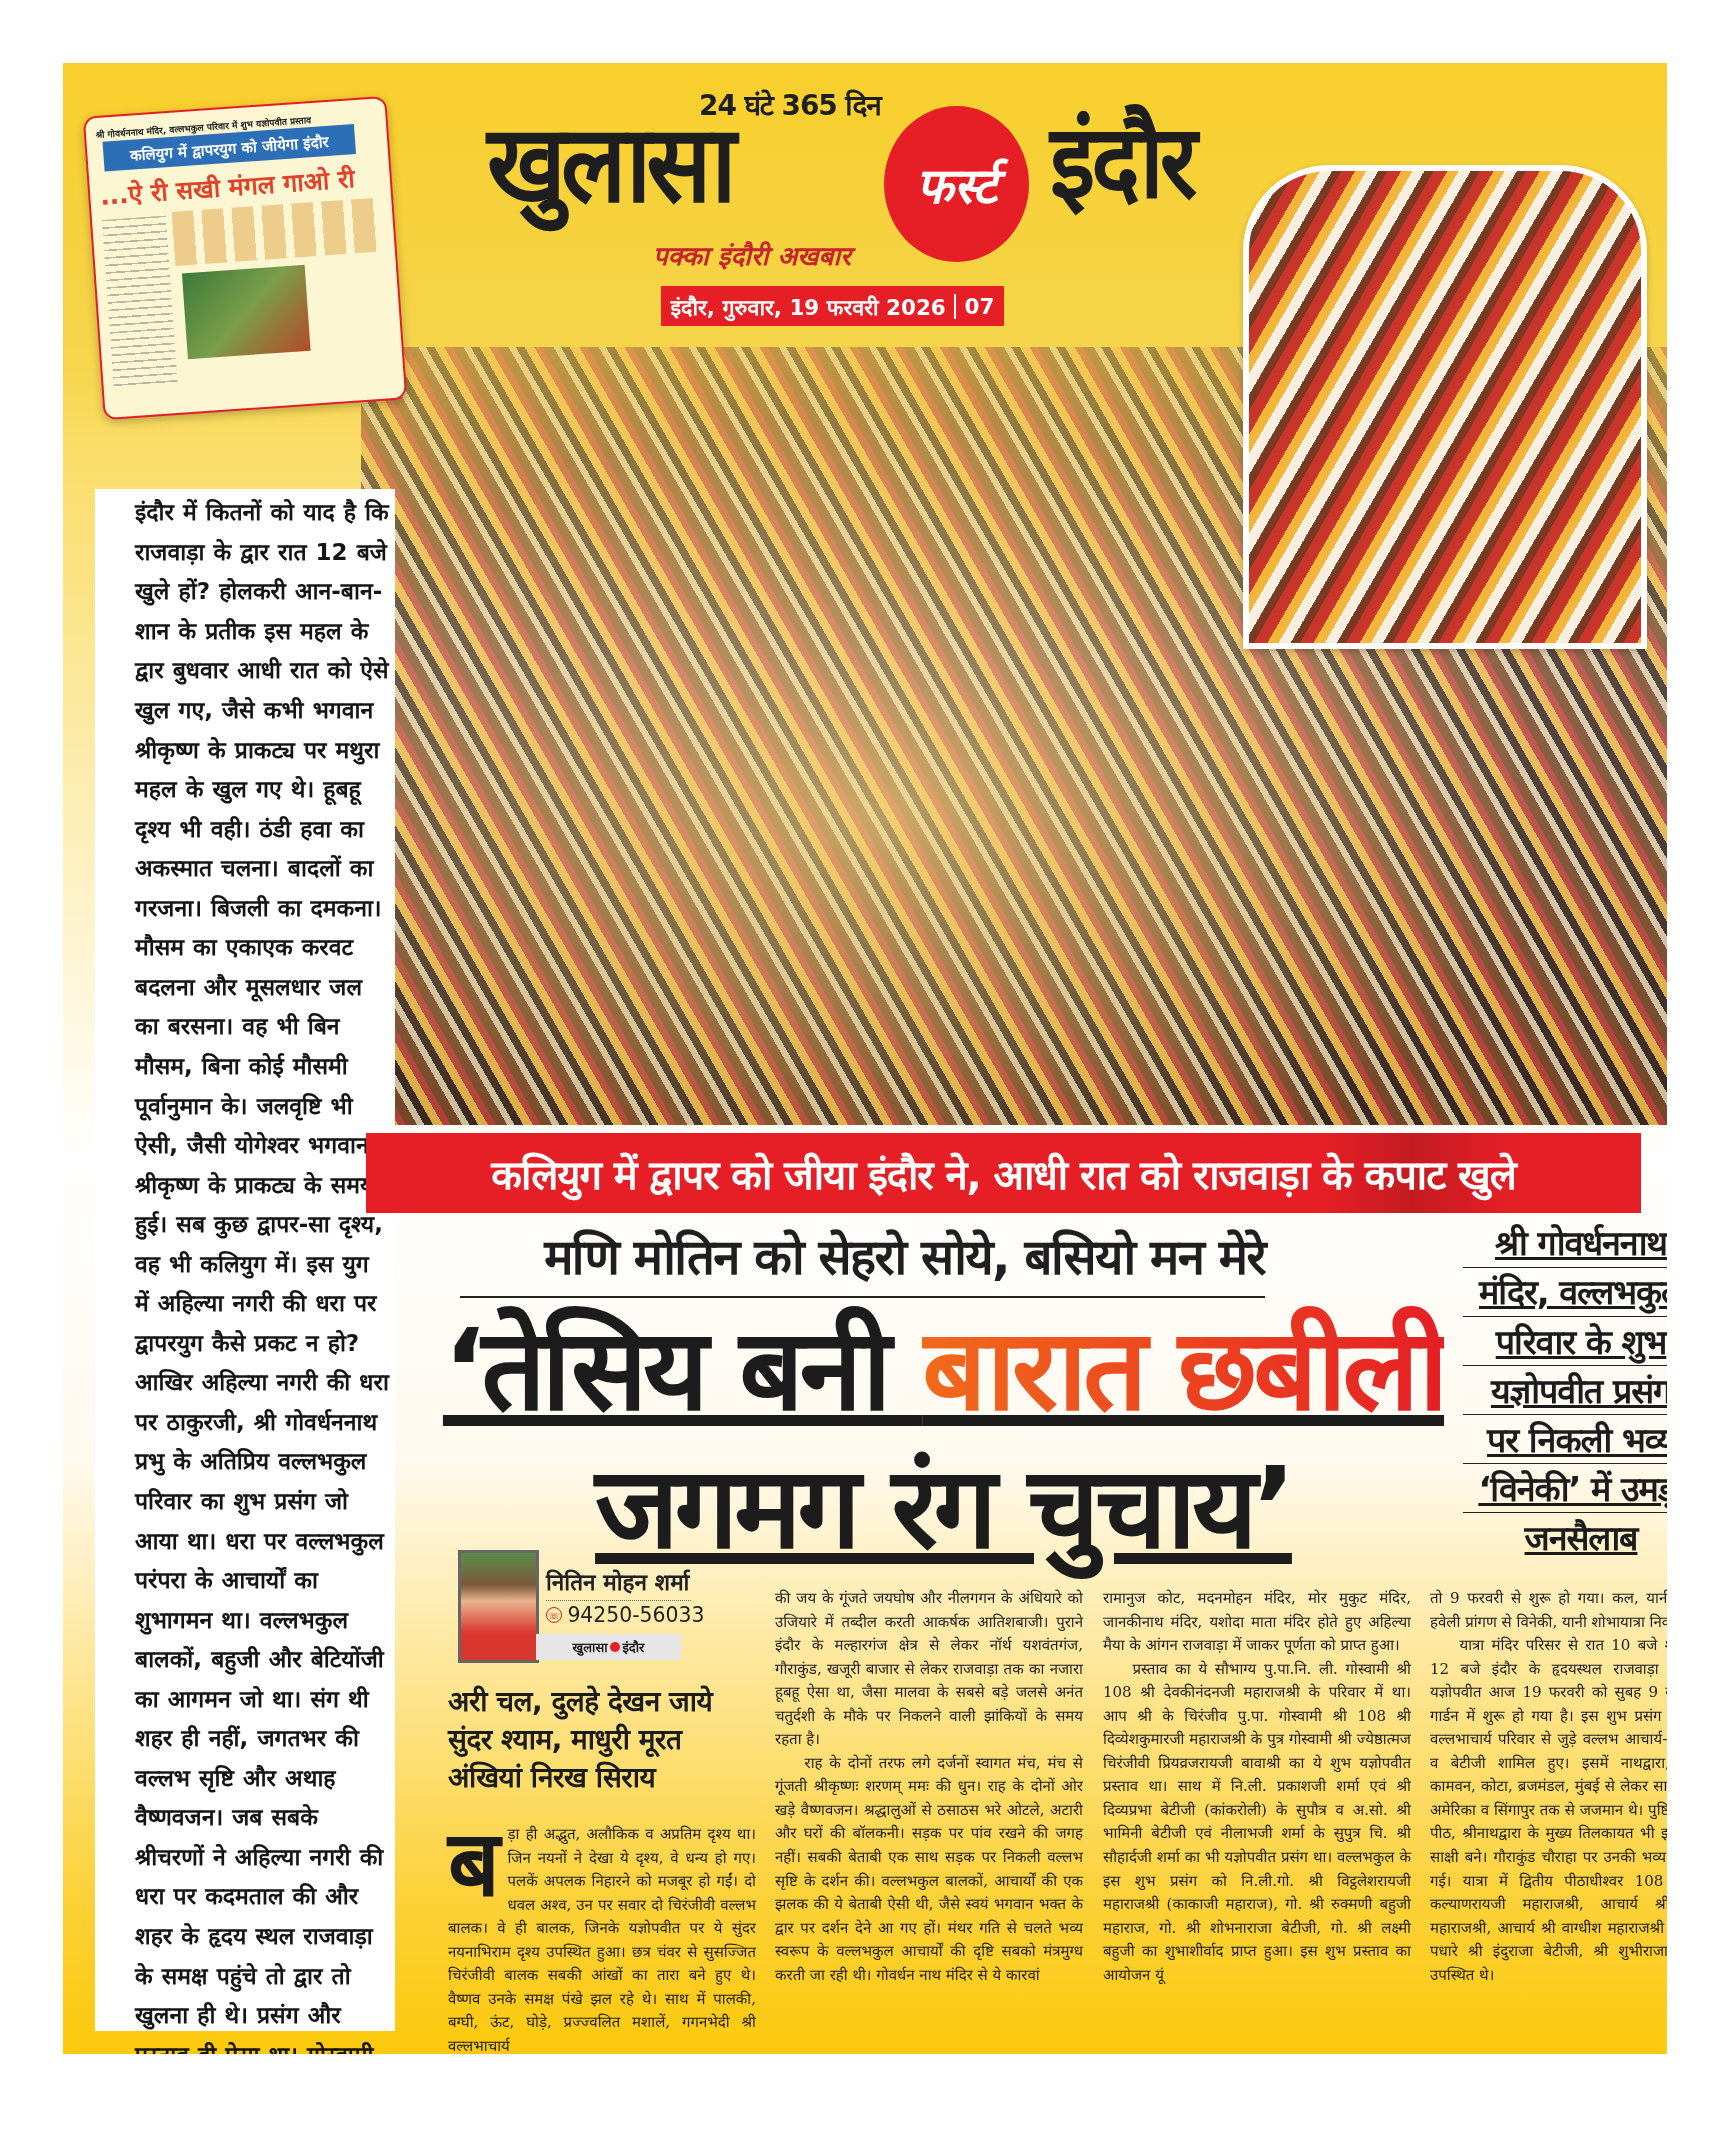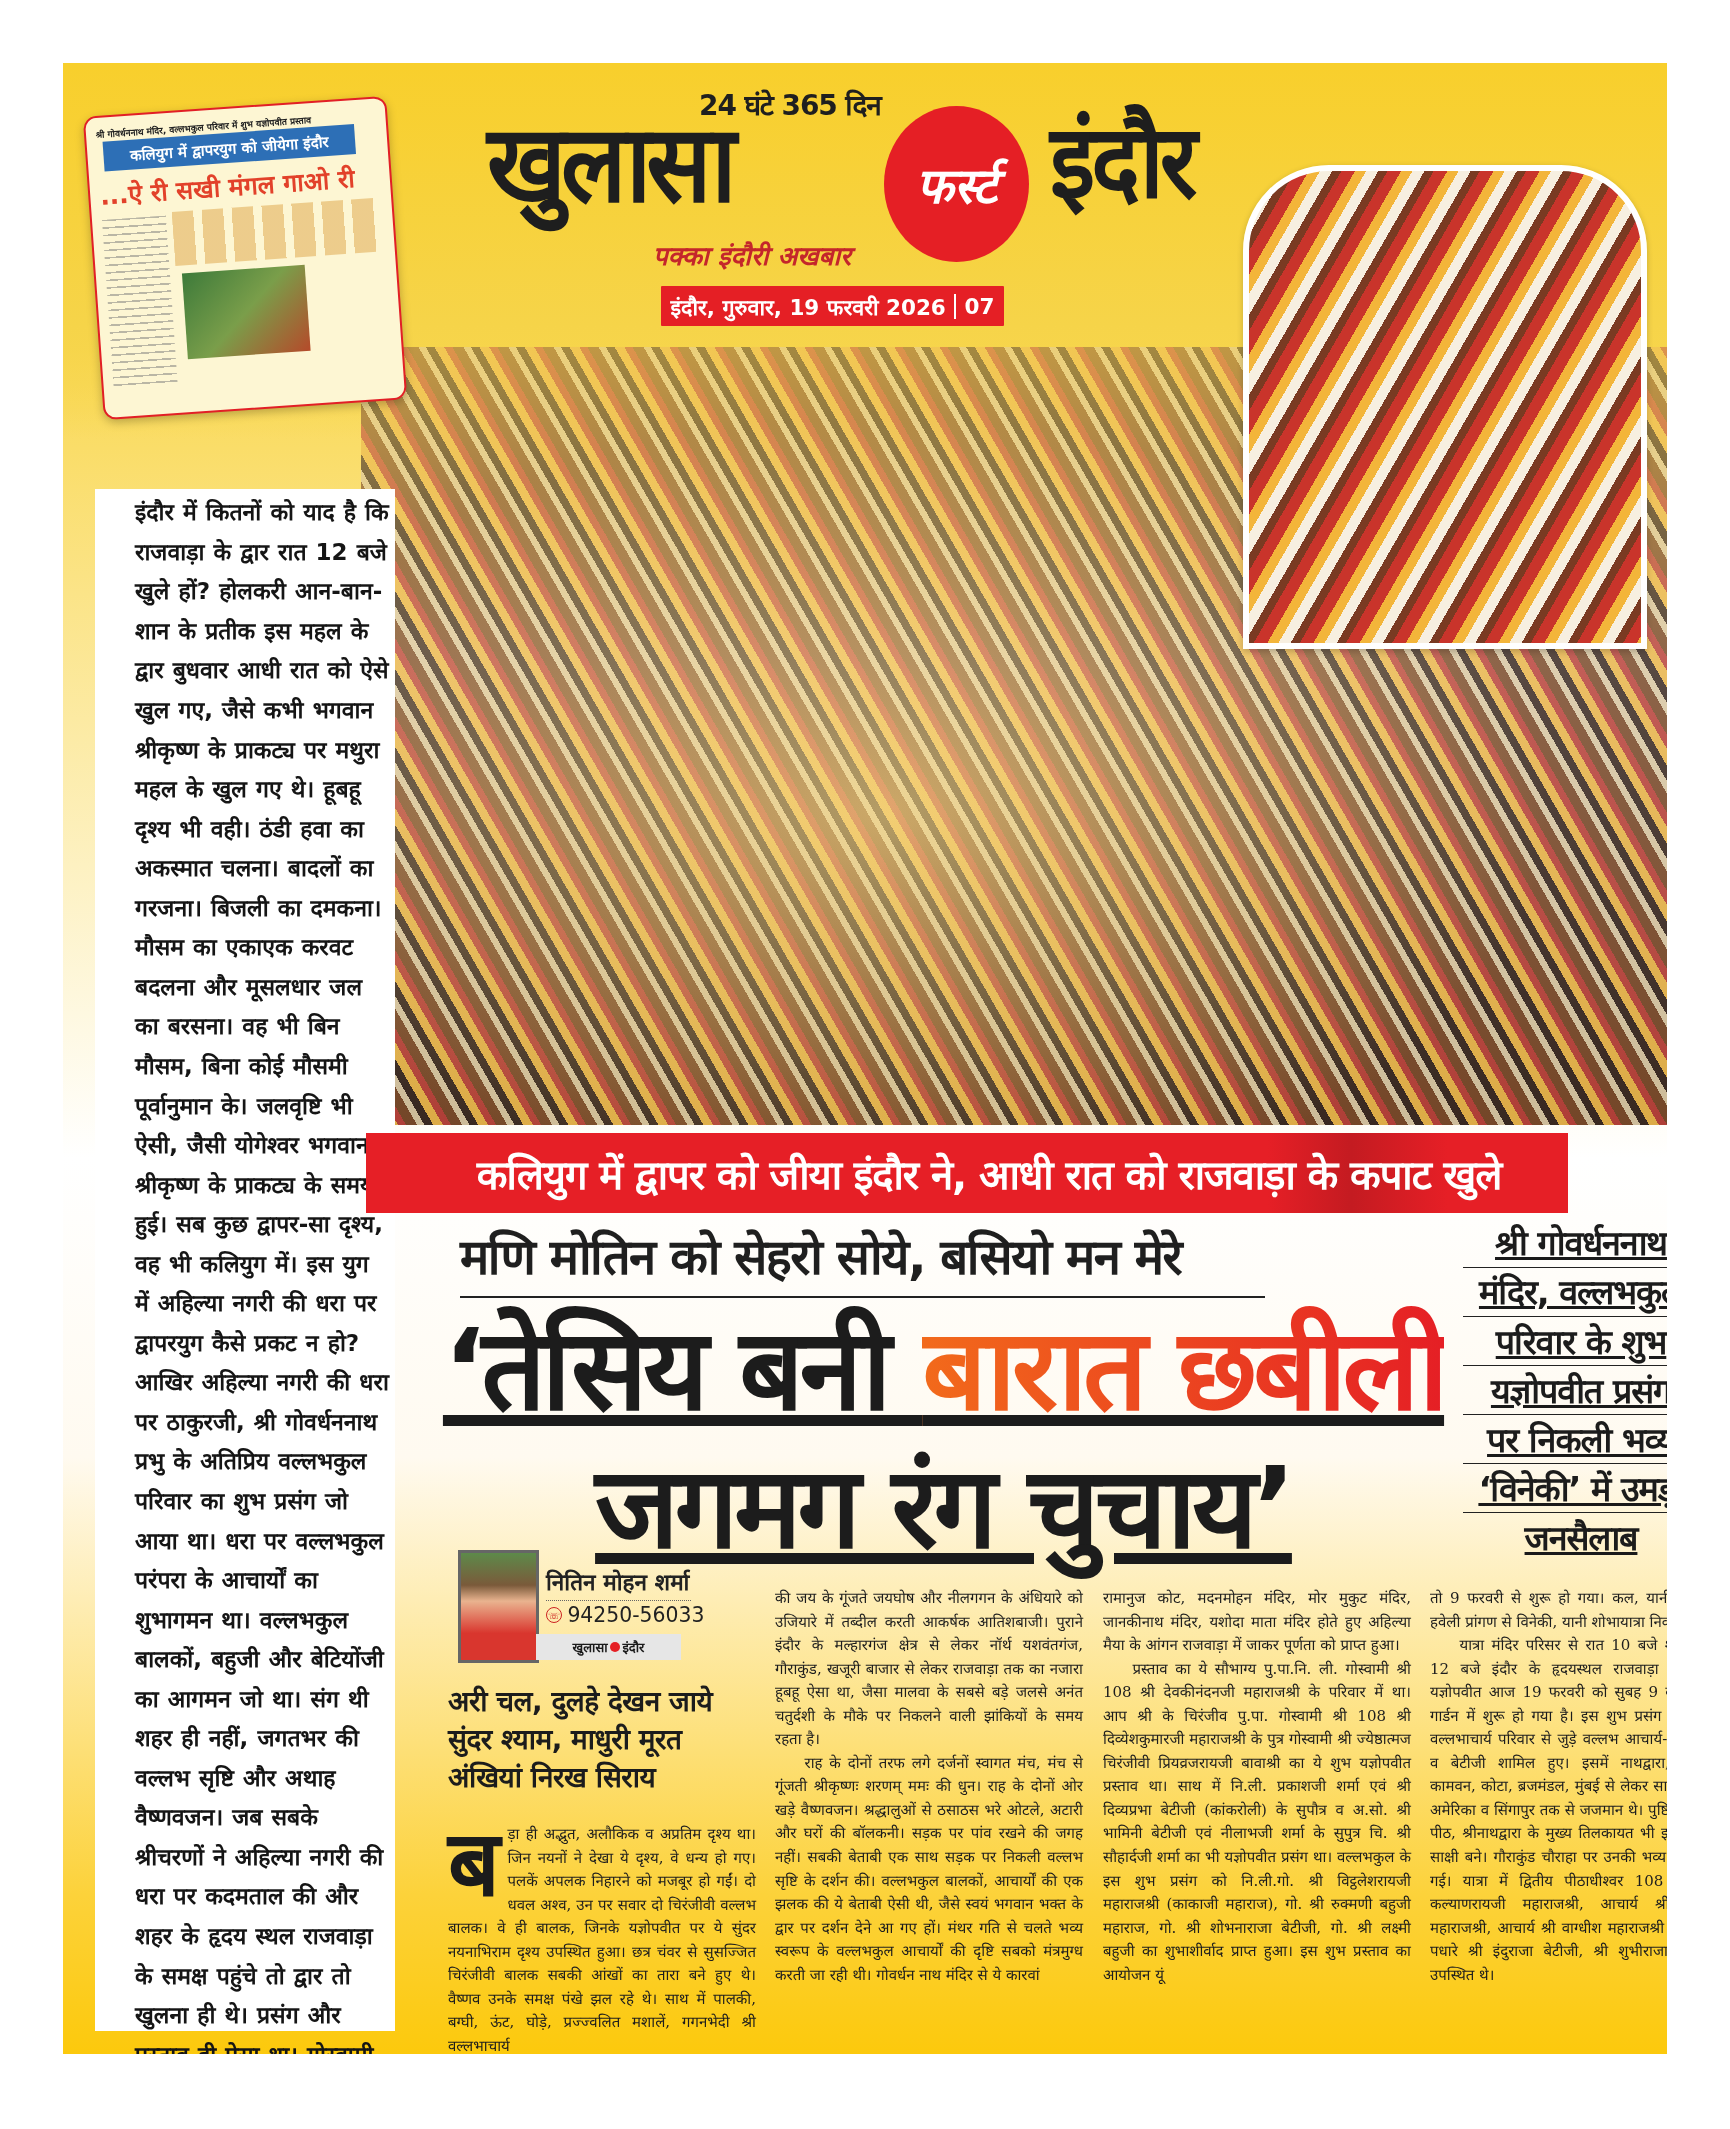--- a/index.html
+++ b/index.html
@@ -28,23 +28,23 @@
     radial-gradient(ellipse at 40% 60%,rgba(255,220,120,.6),transparent 60%),
     repeating-linear-gradient(60deg,#7a4a2a 0 9.7px,#d8c6a2 9.7px 16px,#3b2a22 16px 23.6px,#e8b44a 23.6px 32px,#b8423a 32px 39px);
     }
   .main-photo::after{content:"";position:absolute;inset:0;background:linear-gradient(180deg,rgba(250,214,90,.55) 0%,rgba(255,255,255,.15) 40%,rgba(0,0,0,.05) 100%);}
   .inset-photo{position:absolute;left:1180px;top:102px;width:392px;height:472px;border:6.4px solid #fff;border-top-left-radius:86px;border-top-right-radius:86px;background:
     repeating-linear-gradient(120deg,#c9342b 0 11.8px,#f3b53a 11.8px 21.5px,#f7efe0 21.5px 32px,#7a3a22 32px 40px);box-shadow:0 2.1px 6.4px rgba(0,0,0,.2);}
   
   .intro{position:absolute;left:32px;top:426px;width:300px;height:1542px;background:#fff;padding:4.3px 5.4px 0 40px;box-sizing:border-box;}
   .intro p{margin:0;font:bold 23px/1.72 "DejaVu Sans",sans-serif;color:#151515;word-spacing:1.1px;}
   
-  .banner{position:absolute;left:303px;top:1070px;width:1158px;height:80px;background:linear-gradient(90deg,#e61f26 0%,#e61f26 75%,#c41b21 82%,#e61f26 90%);color:#fff;font:bold 40px "DejaVu Sans",sans-serif;display:flex;align-items:center;justify-content:center;letter-spacing:-1.1px;padding-left:44px;}
+  .banner{position:absolute;left:303px;top:1070px;width:1275px;height:80px;background:linear-gradient(90deg,#e61f26 0%,#e61f26 75%,#c41b21 82%,#e61f26 90%);color:#fff;font:bold 40px "DejaVu Sans",sans-serif;display:flex;align-items:center;justify-content:center;letter-spacing:-1.1px;}
   
-  .kicker{position:absolute;left:397px;top:1159px;width:805px;text-align:left;font:bold 49px "DejaVu Sans",sans-serif;color:#1f1f1f;letter-spacing:-1.6px;border-bottom:2.1px solid #222;padding-bottom:7.5px;}
+  .kicker{position:absolute;left:397px;top:1159px;width:805px;text-align:right;font:bold 49px "DejaVu Sans",sans-serif;color:#1f1f1f;letter-spacing:-1.6px;border-bottom:2.1px solid #222;padding-bottom:7.5px;}
   .headline{position:absolute;left:376px;top:1239px;width:1009px;text-align:center;font:bold 113px/1.22 "DejaVu Sans",sans-serif;color:#1c1c1c;letter-spacing:-4.3px;text-decoration:underline;}
   .headline .hl{background:linear-gradient(90deg,#f26a1b,#e51f25);-webkit-background-clip:text;background-clip:text;color:transparent;}
   .sidehead{position:absolute;left:1400px;top:1156px;width:236px;text-align:center;text-decoration:underline;}
   .sidehead div{font:bold 34px/1.1 "DejaVu Sans",sans-serif;color:#1c1c1c;border-bottom:1.6px solid #222;padding:6.4px 0 4.3px;display:block;letter-spacing:-1.1px;}
   .sidehead div:last-child{border-bottom:none;}
   
   .byline{position:absolute;left:376px;top:1481px;width:300px;height:118px;}
   .byline .photo{position:absolute;left:19px;top:6.4px;width:75px;height:107px;background:linear-gradient(180deg,#5d8a4a 0%,#7a5a3a 30%,#e9b38f 45%,#d9362e 75%,#d9362e 100%);border:3.2px solid #666;}
   .byline .name{position:absolute;left:107px;top:21.5px;font:bold 22.5px "DejaVu Sans",sans-serif;color:#222;border-bottom:1.1px dotted #666;padding-bottom:3.2px;width:145px;}
   .byline .phone{position:absolute;left:107px;top:59px;font:20.4px "DejaVu Sans",sans-serif;color:#222;display:flex;align-items:center;gap:5.4px;}

